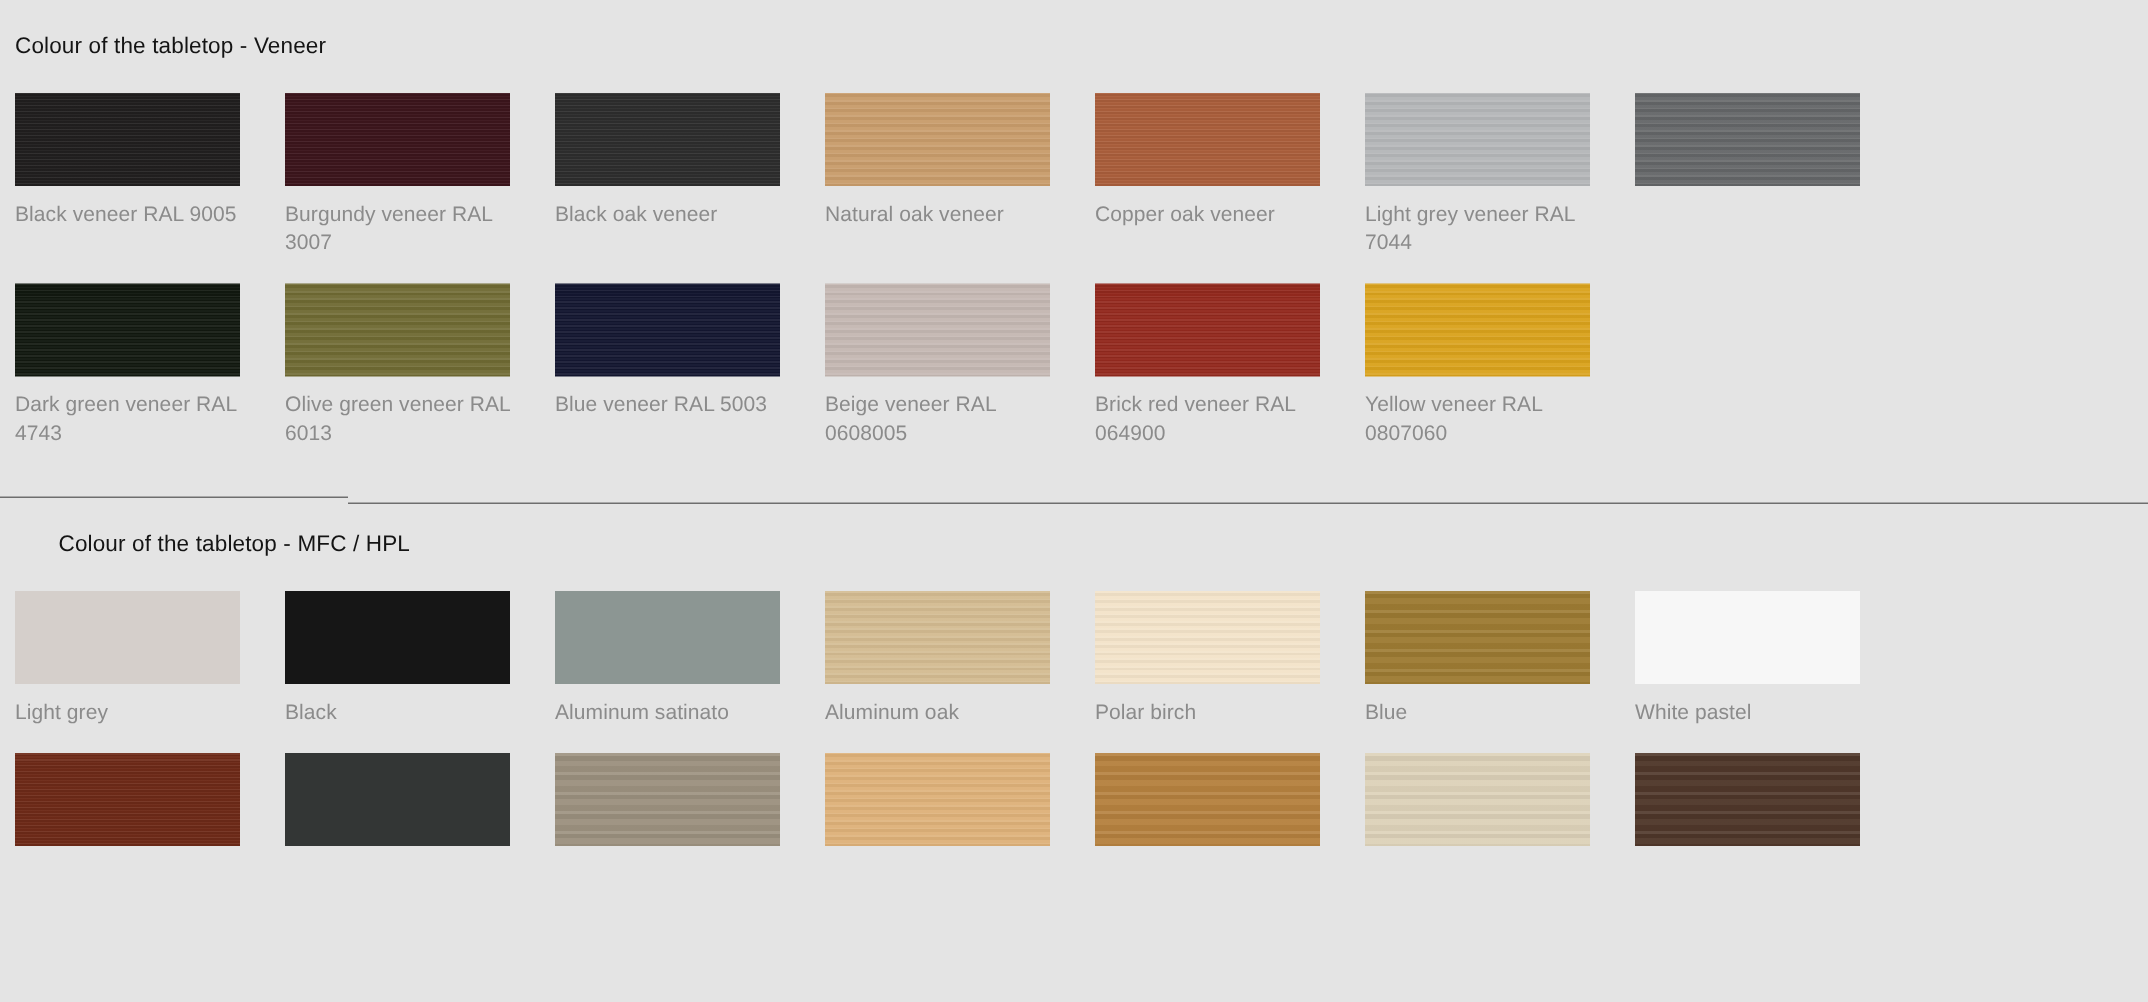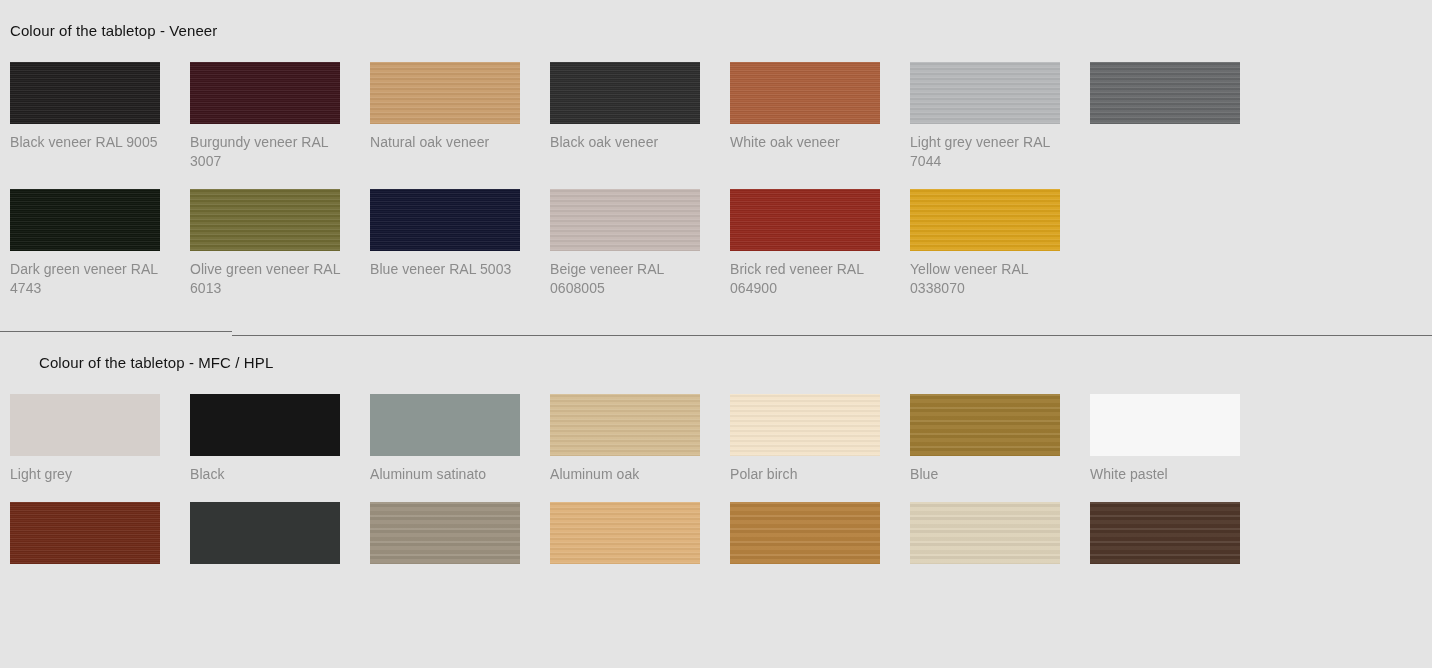--- a/index.html
+++ b/index.html
@@ -152,30 +152,30 @@
     <div class="swatch-grid" id="grid-veneer">
         <div class="swatch-cell">
           <span class="swatch-chip grain" style="background-color: rgb(33, 31, 31);"></span>
           <span class="swatch-label">Black veneer RAL 9005</span>
         </div>
         <div class="swatch-cell">
           <span class="swatch-chip grain" style="background-color: rgb(60, 21, 28);"></span>
           <span class="swatch-label">Burgundy veneer RAL 3007</span>
         </div>
         <div class="swatch-cell">
+          <span class="swatch-chip grain" style="background-color: rgb(45, 45, 45);"></span>
+          <span class="swatch-label">Black oak veneer</span>
+        </div>
+        <div class="swatch-cell">
           <span class="swatch-chip grain soft" style="background-color: rgb(200, 156, 107);"></span>
           <span class="swatch-label">Natural oak veneer</span>
         </div>
         <div class="swatch-cell">
-          <span class="swatch-chip grain" style="background-color: rgb(45, 45, 45);"></span>
-          <span class="swatch-label">Black oak veneer</span>
-        </div>
-        <div class="swatch-cell">
           <span class="swatch-chip grain" style="background-color: rgb(171, 95, 60);"></span>
-          <span class="swatch-label">White oak veneer</span>
+          <span class="swatch-label">Copper oak veneer</span>
         </div>
         <div class="swatch-cell">
           <span class="swatch-chip grain soft" style="background-color: rgb(180, 182, 184);"></span>
           <span class="swatch-label">Light grey veneer RAL 7044</span>
         </div>
         <div class="swatch-cell">
           <span class="swatch-chip grain soft" style="background-color: rgb(100, 102, 104);"></span>
         </div>
         <div class="swatch-cell">
           <span class="swatch-chip grain" style="background-color: rgb(17, 24, 15);"></span>
@@ -192,21 +192,21 @@
         <div class="swatch-cell">
           <span class="swatch-chip grain soft" style="background-color: rgb(196, 183, 178);"></span>
           <span class="swatch-label">Beige veneer RAL 0608005</span>
         </div>
         <div class="swatch-cell">
           <span class="swatch-chip grain" style="background-color: rgb(147, 41, 30);"></span>
           <span class="swatch-label">Brick red veneer RAL 064900</span>
         </div>
         <div class="swatch-cell">
           <span class="swatch-chip grain soft" style="background-color: rgb(217, 162, 28);"></span>
-          <span class="swatch-label">Yellow veneer RAL 0338070</span>
+          <span class="swatch-label">Yellow veneer RAL 0807060</span>
         </div>
       </div>
   </div>
 
   <div class="section-gap-veneer"></div>
 
   <div class="section-divider">
     <div class="seg-left"></div>
     <div class="seg-right"></div>
   </div>

